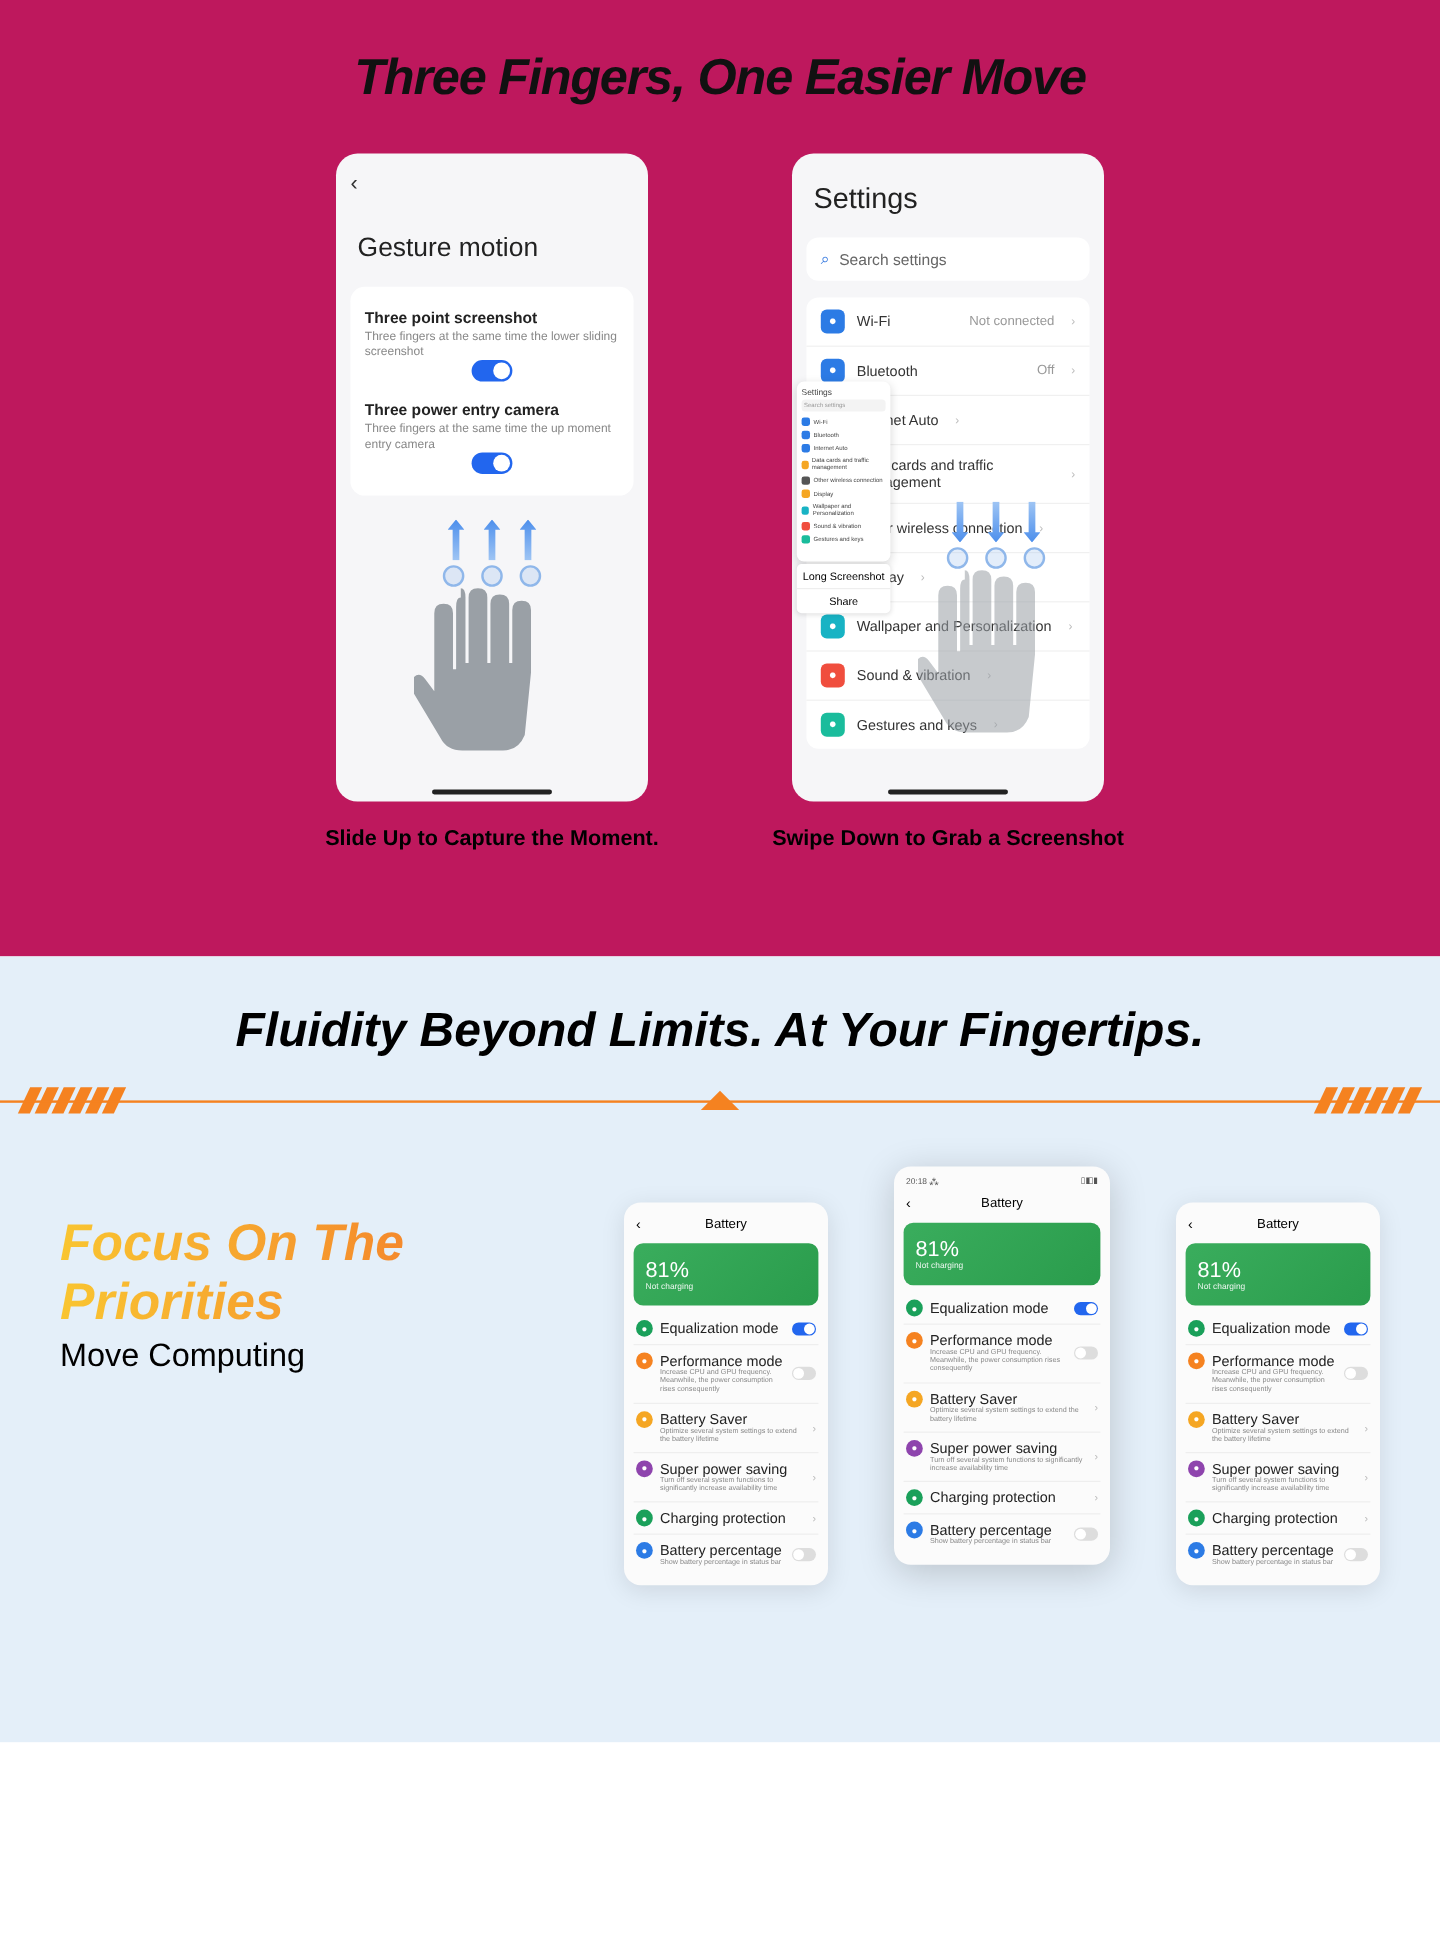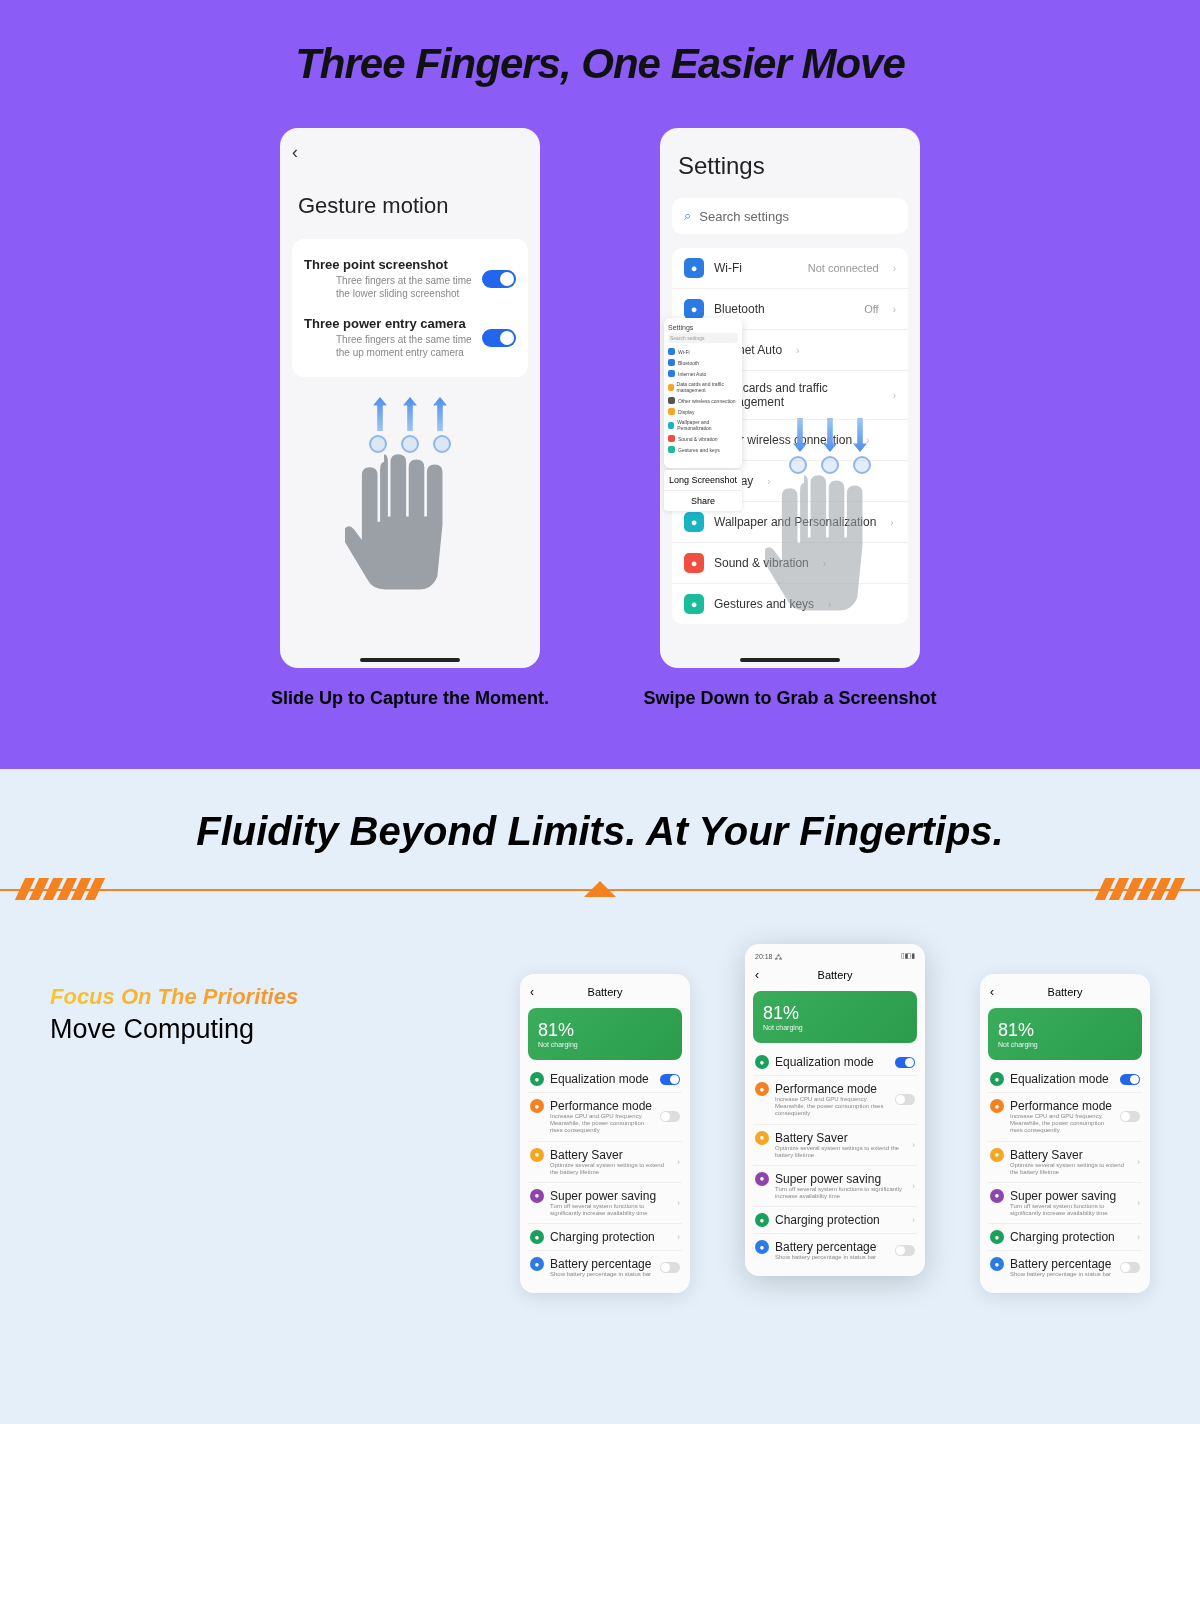--- a/index.html
+++ b/index.html
@@ -1,32 +1,32 @@
 <!DOCTYPE html>
 <html><head>
 <meta charset="utf-8">
 <style>
 * { margin: 0; padding: 0; box-sizing: border-box; }
 body { font-family: -apple-system, BlinkMacSystemFont, 'Segoe UI', sans-serif; width: 1200px; }
 
 
-.section-green { background: #8b5cf6; padding: 40px 0 60px; }
+.section-green { background: #be185d; padding: 40px 0 88px; }
 .title-main { font-size: 42px; font-weight: 800; text-align: center; color: #111; font-style: italic; letter-spacing: -1px; }
 .phones-row { display: flex; justify-content: center; gap: 60px; margin-top: 40px; }
 .phone-wrap { display: flex; flex-direction: column; align-items: center; width: 320px; }
 .phone { width: 260px; height: 540px; background: #f6f6f8; border-radius: 18px; padding: 14px 12px; position: relative; overflow: hidden; }
 .caption { margin-top: 20px; font-size: 18px; font-weight: 600; text-align: center; }
 
 .back-chevron { font-size: 18px; color: #333; }
 .gm-title { font-size: 22px; font-weight: 500; color: #222; margin: 30px 0 20px 6px; }
 .gm-card { background: #fff; border-radius: 12px; padding: 10px 12px; }
-.gm-item { display: flex; align-items: center; justify-content: space-between; padding: 8px 0; }
+.gm-item { display: flex; align-items: center; justify-content: space-between; padding: 8px 0; flex-direction: column; }
 .gm-text { flex: 1; }
 .gm-label { font-size: 13px; font-weight: 600; color: #222; }
-.gm-desc { font-size: 10px; color: #888; line-height: 1.3; margin-top: 2px; margin-left: 32px; }
+.gm-desc { font-size: 10px; color: #888; line-height: 1.3; margin-top: 2px; }
 .toggle { width: 34px; height: 18px; background: #2266ee; border-radius: 9px; position: relative; }
 .toggle::after { content: ''; position: absolute; right: 2px; top: 2px; width: 14px; height: 14px; background: #fff; border-radius: 50%; }
 
 .hand-area { position: relative; height: 240px; margin-top: 20px; display: flex; flex-direction: column; align-items: center; }
 .arrows-up { display: flex; gap: 16px; margin-bottom: 4px; }
 .arrow-up { width: 14px; height: 34px; background: linear-gradient(180deg, #4d8fec, #9fc5f4); clip-path: polygon(50% 0, 100% 25%, 70% 25%, 70% 100%, 30% 100%, 30% 25%, 0 25%); }
 .arrows-down { display: flex; gap: 16px; margin-bottom: 4px; }
 .arrow-down { width: 14px; height: 34px; background: linear-gradient(0deg, #4d8fec, #9fc5f4); clip-path: polygon(30% 0, 70% 0, 70% 75%, 100% 75%, 50% 100%, 0 75%, 30% 75%); }
 .dots { display: flex; gap: 14px; margin-bottom: -6px; }
 .dot { width: 18px; height: 18px; border: 2px solid #8fb7ea; border-radius: 50%; background: rgba(143,183,234,.25); }
@@ -61,21 +61,21 @@
 .divider { position: relative; height: 30px; margin: 20px 0 40px; }
 .divider-line { position: absolute; top: 50%; left: 0; right: 0; height: 2px; background: #f58220; }
 .stripes { position: absolute; top: 4px; display: flex; gap: 4px; }
 .stripes.left { left: 20px; }
 .stripes.right { right: 20px; }
 .stripe { width: 10px; height: 22px; background: #f58220; transform: skewX(-25deg); }
 .chev-center { position: absolute; left: 50%; top: 50%; transform: translate(-50%, -50%); width: 0; height: 0; border-left: 16px solid transparent; border-right: 16px solid transparent; border-bottom: 16px solid #f58220; }
 
 .blue-content { display: flex; padding: 0 50px; gap: 30px; align-items: flex-start; }
 .blue-left { flex: 0 0 440px; padding-top: 40px; }
-.focus-title { font-size: 22px; font-weight: 800; font-style: italic; background: linear-gradient(90deg, #f9c531, #f26a2a); -webkit-background-clip: text; -webkit-text-fill-color: transparent; background-clip: text; }
+.focus-title { font-size: 43px; font-weight: 800; font-style: italic; background: linear-gradient(90deg, #f9c531, #f26a2a); -webkit-background-clip: text; -webkit-text-fill-color: transparent; background-clip: text; }
 .focus-sub { font-size: 27px; font-weight: 400; margin-top: 4px; }
 .focus-body { font-size: 17px; line-height: 1.5; margin-top: 24px; }
 
 .blue-right { flex: 1; position: relative; height: 420px; }
 .batt-phone { position: absolute; width: 170px; background: #fbfbfb; border-radius: 14px; padding: 8px; box-shadow: 0 4px 20px rgba(0,0,0,.1); }
 .bp-left { left: 0; top: 30px; z-index: 1; }
 .bp-right { right: 0; top: 30px; z-index: 1; }
 .bp-center { left: 50%; transform: translateX(-50%); top: 0; z-index: 2; width: 180px; box-shadow: 0 6px 30px rgba(0,0,0,.18); }
 .bp-status { font-size: 7px; color: #555; display: flex; justify-content: space-between; padding: 0 2px 4px; }
 .bp-head { display: flex; align-items: center; justify-content: center; position: relative; font-size: 11px; font-weight: 500; padding: 4px 0; }

